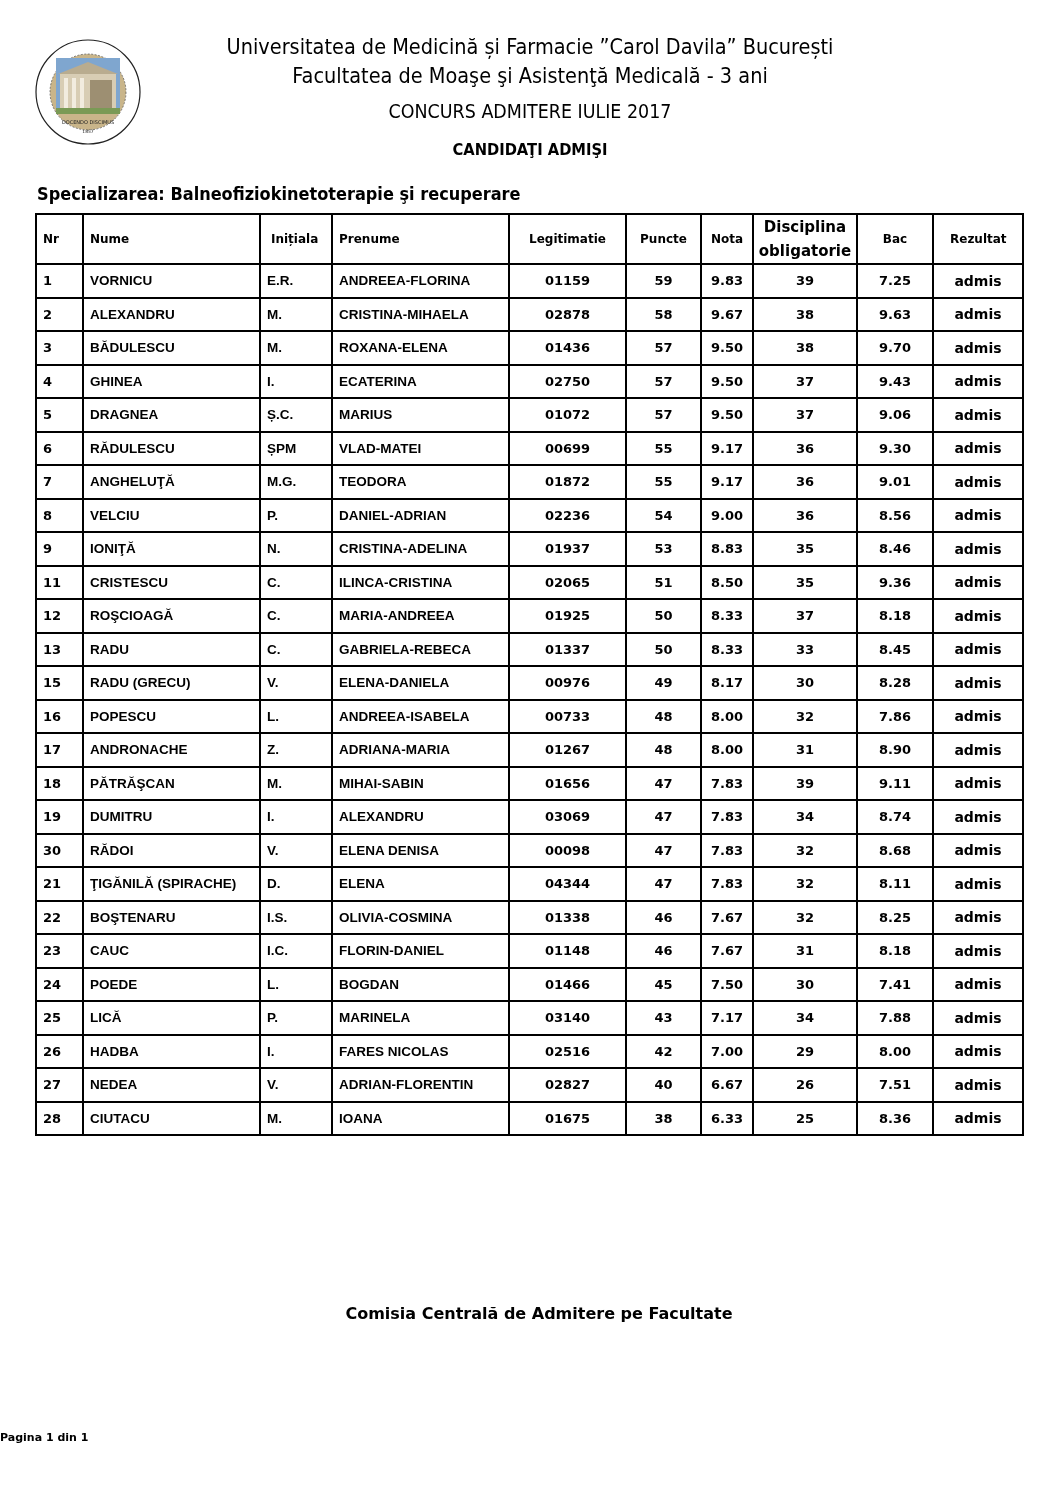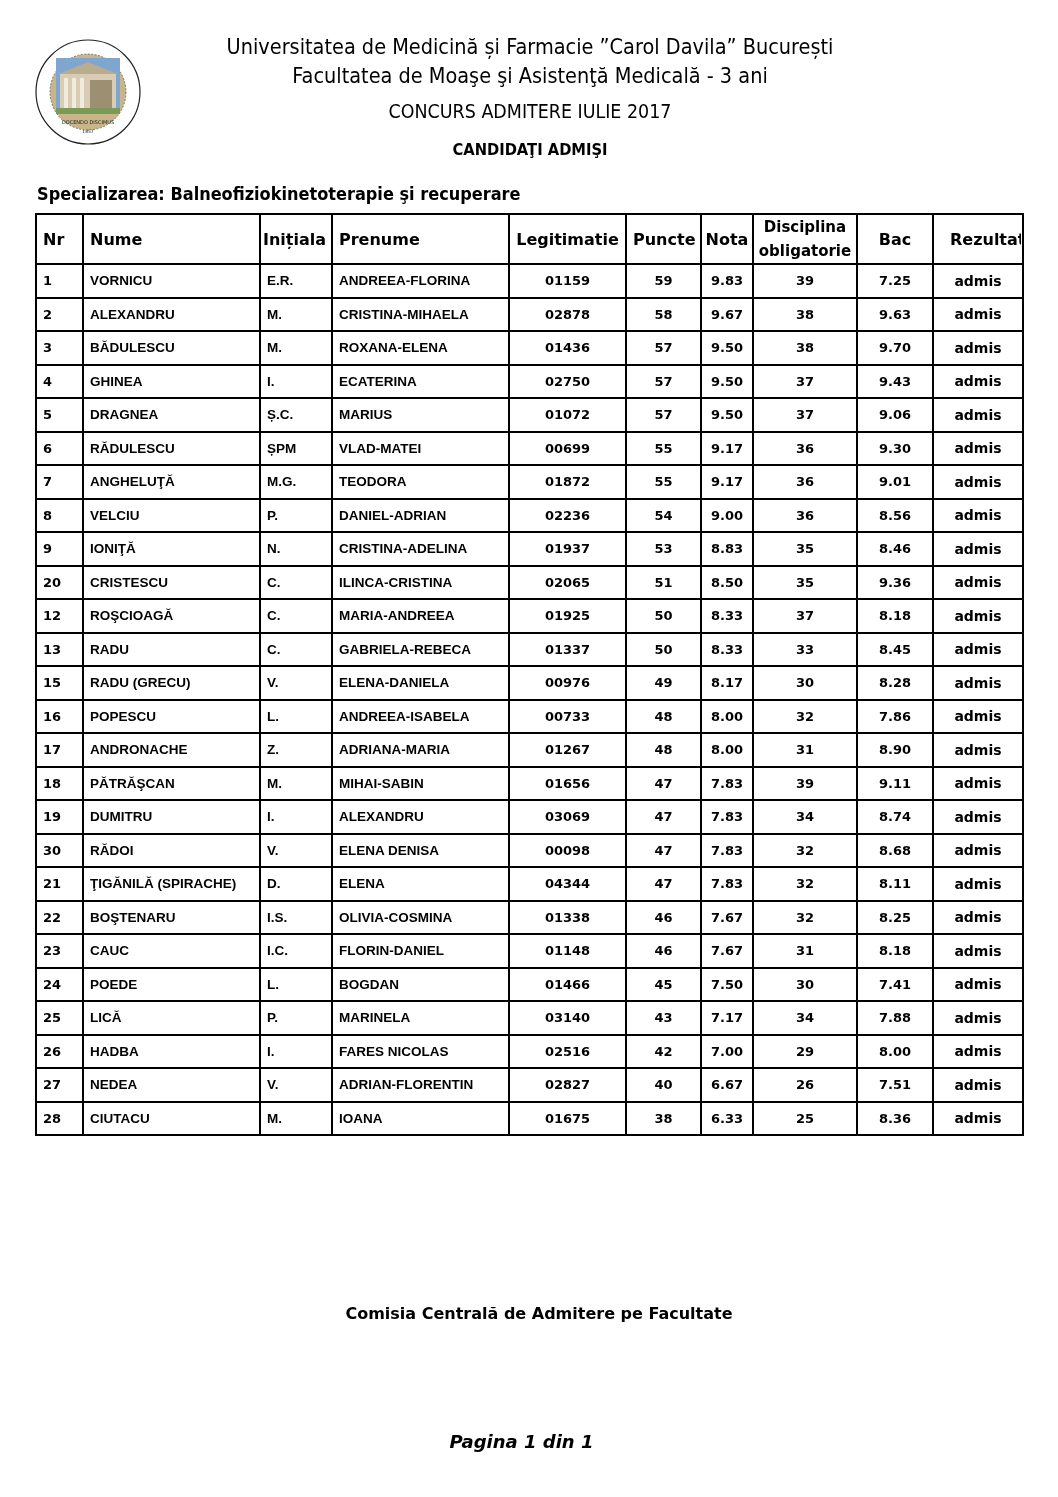--- a/index.html
+++ b/index.html
@@ -24,40 +24,40 @@
     }
     table.results {
       position: absolute; left: 35px; top: 213px;
       border-collapse: collapse; table-layout: fixed;
       width: 987px;
     }
     table.results th, table.results td {
       border: 2px solid #000; padding: 0 6px; overflow: hidden; white-space: nowrap;
     }
     table.results th {
-      height: 40px; font-size: 16px; font-weight: bold; text-align: left;
+      height: 40px; font-size: 12px; font-weight: bold; text-align: left;
     }
     table.results th.c { text-align: center; border-radius: 7px; }
     table.results th.two { font-size: 15px; line-height: 24px; }
     table.results td {
       height: 31.5px; font-family: "Liberation Sans", sans-serif; font-size: 13.5px;
       font-weight: bold; transform-origin: left;
     }
     table.results td.c { text-align: center; }
     table.results td.res {
       text-align: center; font-family: "DejaVu Sans", sans-serif; font-weight: bold; font-size: 14px;
     }
     td.num { font-family: "DejaVu Sans", sans-serif !important; font-size: 13px !important; }
     .commission {
       position: absolute; left: 0; width: 1078px; top: 1304px; text-align: center;
       font-size: 16px; font-weight: bold;
     }
     .pager {
-      position: absolute; left: 0; width: 1043px; top: 1431px; text-align: center;
-      font-size: 18px; font-weight: bold; font-style: italic;
+      position: absolute; left: 0; width: 1043px; top: 1431px; 
+      font-size: 11px; font-weight: bold;
     }
   </style>
 </head>
 <body>
 
 <svg class="logo" viewBox="0 0 108 108">
   <circle cx="54" cy="54" r="52" fill="#fff" stroke="#222" stroke-width="1.2"></circle>
   <circle cx="54" cy="54" r="38" fill="#c9b58a" stroke="#333" stroke-width="0.6" stroke-dasharray="2 1.5"></circle>
   <rect x="22" y="20" width="64" height="52" fill="#7fa6cf"></rect>
   <rect x="26" y="36" width="56" height="38" fill="#d8cdb4"></rect>
@@ -88,21 +88,21 @@
       <col style="width:75px">
       <col style="width:52px">
       <col style="width:104px">
     <col style="width:76px">
       <col style="width:90px">
   </colgroup>
   <thead>
     <tr>
       <th>Nr</th>
       <th>Nume</th>
-      <th style="padding:0 2px">Inițiala</th>
+      <th style="padding:0 10px">Inițiala</th>
       <th>Prenume</th>
       <th class="c">Legitimatie</th>
       <th class="c">Puncte</th>
       <th class="c" style="padding:4px 2px">Nota</th>
       <th class="c two" style="white-space:normal;padding:0 2px">Disciplina obligatorie</th>
       <th class="c">Bac</th>
       <th class="c" style="padding:0 16px">Rezultat</th>
     </tr>
   </thead>
   <tbody id="rows">
@@ -208,21 +208,21 @@
         <td>N.</td>
         <td>CRISTINA-ADELINA</td>
         <td class="c num">01937</td>
         <td class="c num">53</td>
         <td class="c num">8.83</td>
         <td class="c num">35</td>
         <td class="c num">8.46</td>
         <td class="res">admis</td>
       </tr>
       <tr>
-        <td class="num">20</td>
+        <td class="num">11</td>
         <td>CRISTESCU</td>
         <td>C.</td>
         <td>ILINCA-CRISTINA</td>
         <td class="c num">02065</td>
         <td class="c num">51</td>
         <td class="c num">8.50</td>
         <td class="c num">35</td>
         <td class="c num">9.36</td>
         <td class="res">admis</td>
       </tr>

